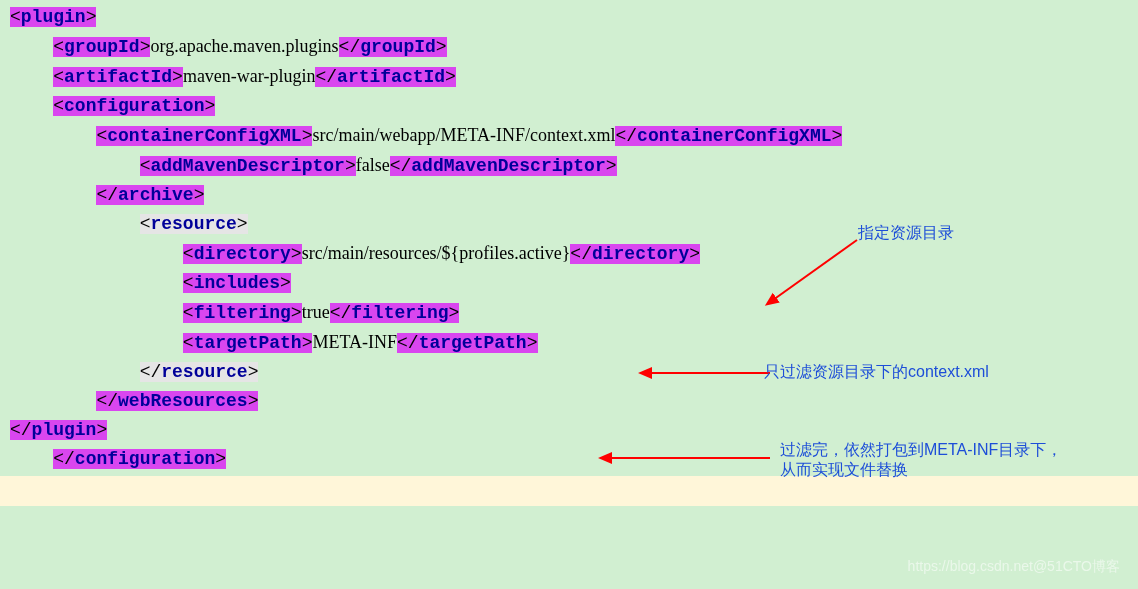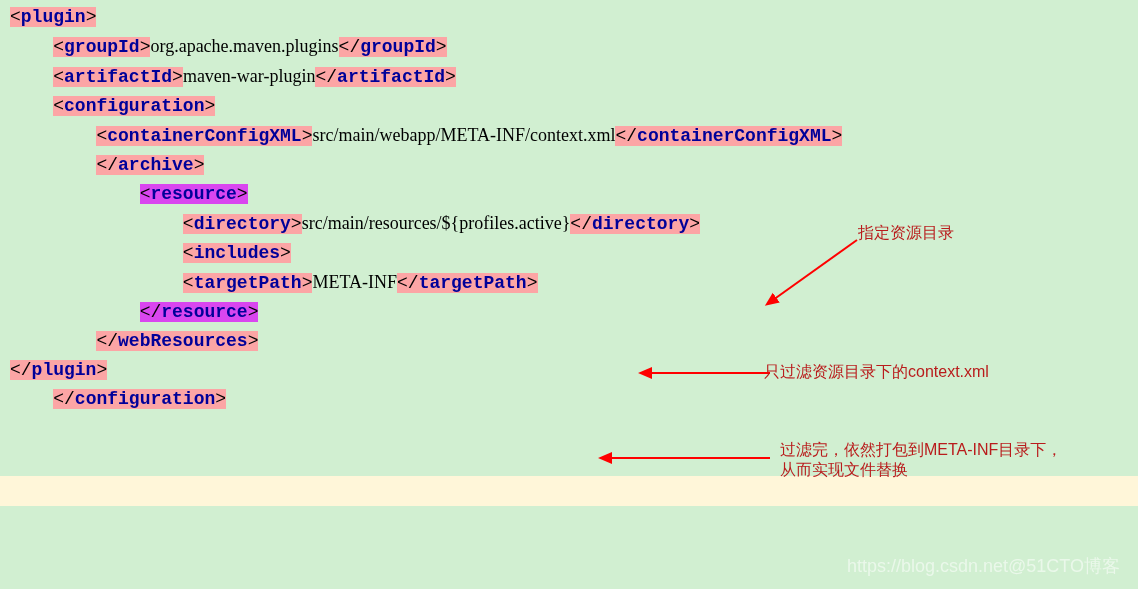--- a/index.html
+++ b/index.html
@@ -16,58 +16,58 @@
     overflow: hidden;
   }
   .code {
     padding: 3px 10px;
     position: relative;
   }
   .bk { color: #000; }
   .tag { color: #000099; font-weight: bold; }
   .txt { color: #000; font-family: Liberation Serif, serif; }
   .hlbg {
-    background: #fca5a5;
+    background: #d946ef;
   }
   .selected {
-    background: #d946ef;
+    background: #e5e5e5;
   }
   .line {
     white-space: pre;
   }
   .highlight-row {
     background: #fff6d9;
     position: absolute;
     left: 0;
     width: 1138px;
     height: 30px;
     top: 476px;
     z-index: 0;
   }
   .content { position: relative; z-index: 1; }
   .annot {
     position: absolute;
-    color: #b91c1c;
+    color: #1d4ed8;
     font-family: "PingFang SC","Hiragino Sans GB", sans-serif;
     font-size: 16px;
     line-height: 20px;
     z-index: 5;
   }
   svg.arrow {
     position: absolute;
     z-index: 4;
     overflow: visible;
   }
   .watermark {
     position: absolute;
     right: 18px;
     bottom: 8px;
     color: rgba(255,255,255,0.55);
     font-family: sans-serif;
-    font-size: 18px;
+    font-size: 14px;
     z-index: 6;
   }
 </style>
 </head>
 <body>
 
 <div class="highlight-row"></div>
 
 <div class="code content">
 
@@ -75,32 +75,34 @@
 
 <div class="line">    <span class="hlbg"><span class="bk">&lt;</span><span class="tag">groupId</span><span class="bk">&gt;</span></span><span class="txt">org.apache.maven.plugins</span><span class="hlbg"><span class="bk">&lt;/</span><span class="tag">groupId</span><span class="bk">&gt;</span></span></div>
 
 <div class="line">    <span class="hlbg"><span class="bk">&lt;</span><span class="tag">artifactId</span><span class="bk">&gt;</span></span><span class="txt">maven-war-plugin</span><span class="hlbg"><span class="bk">&lt;/</span><span class="tag">artifactId</span><span class="bk">&gt;</span></span></div>
 
 <div class="line">    <span class="hlbg"><span class="bk">&lt;</span><span class="tag">configuration</span><span class="bk">&gt;</span></span></div>
 
 <div class="line">        <span class="hlbg"><span class="bk">&lt;</span><span class="tag">containerConfigXML</span><span class="bk">&gt;</span></span><span class="txt">src/main/webapp/META-INF/context.xml</span><span class="hlbg"><span class="bk">&lt;/</span><span class="tag">containerConfigXML</span><span class="bk">&gt;</span></span></div>
 
 
+<div class="line">            <span class="hlbg"><span class="bk">&lt;</span><span class="tag">addMavenDescriptor</span><span class="bk">&gt;</span></span><span class="txt">false</span><span class="hlbg"><span class="bk">&lt;/</span><span class="tag">addMavenDescriptor</span><span class="bk">&gt;</span></span></div>
 
 <div class="line">        <span class="hlbg"><span class="bk">&lt;/</span><span class="tag">archive</span><span class="bk">&gt;</span></span></div>
 
 
 <div class="line">            <span class="selected"><span class="bk">&lt;</span><span class="tag">resource</span><span class="bk">&gt;</span></span></div>
 
 <div class="line">                <span class="hlbg"><span class="bk">&lt;</span><span class="tag">directory</span><span class="bk">&gt;</span></span><span class="txt">src/main/resources/${profiles.active}</span><span class="hlbg"><span class="bk">&lt;/</span><span class="tag">directory</span><span class="bk">&gt;</span></span></div>
 
 <div class="line">                <span class="hlbg"><span class="bk">&lt;</span><span class="tag">includes</span><span class="bk">&gt;</span></span></div>
 
 
 
+<div class="line">                <span class="hlbg"><span class="bk">&lt;</span><span class="tag">filtering</span><span class="bk">&gt;</span></span><span class="txt">true</span><span class="hlbg"><span class="bk">&lt;/</span><span class="tag">filtering</span><span class="bk">&gt;</span></span></div>
 
 <div class="line">                <span class="hlbg"><span class="bk">&lt;</span><span class="tag">targetPath</span><span class="bk">&gt;</span></span><span class="txt">META-INF</span><span class="hlbg"><span class="bk">&lt;/</span><span class="tag">targetPath</span><span class="bk">&gt;</span></span></div>
 
 <div class="line">            <span class="selected"><span class="bk">&lt;/</span><span class="tag">resource</span><span class="bk">&gt;</span></span></div>
 
 <div class="line">        <span class="hlbg"><span class="bk">&lt;/</span><span class="tag">webResources</span><span class="bk">&gt;</span></span></div>
 
 <div class="line"><span class="hlbg"><span class="bk">&lt;/</span><span class="tag">plugin</span><span class="bk">&gt;</span></span></div>
 
 <div class="line">    <span class="hlbg"><span class="bk">&lt;/</span><span class="tag">configuration</span><span class="bk">&gt;</span></span></div>

